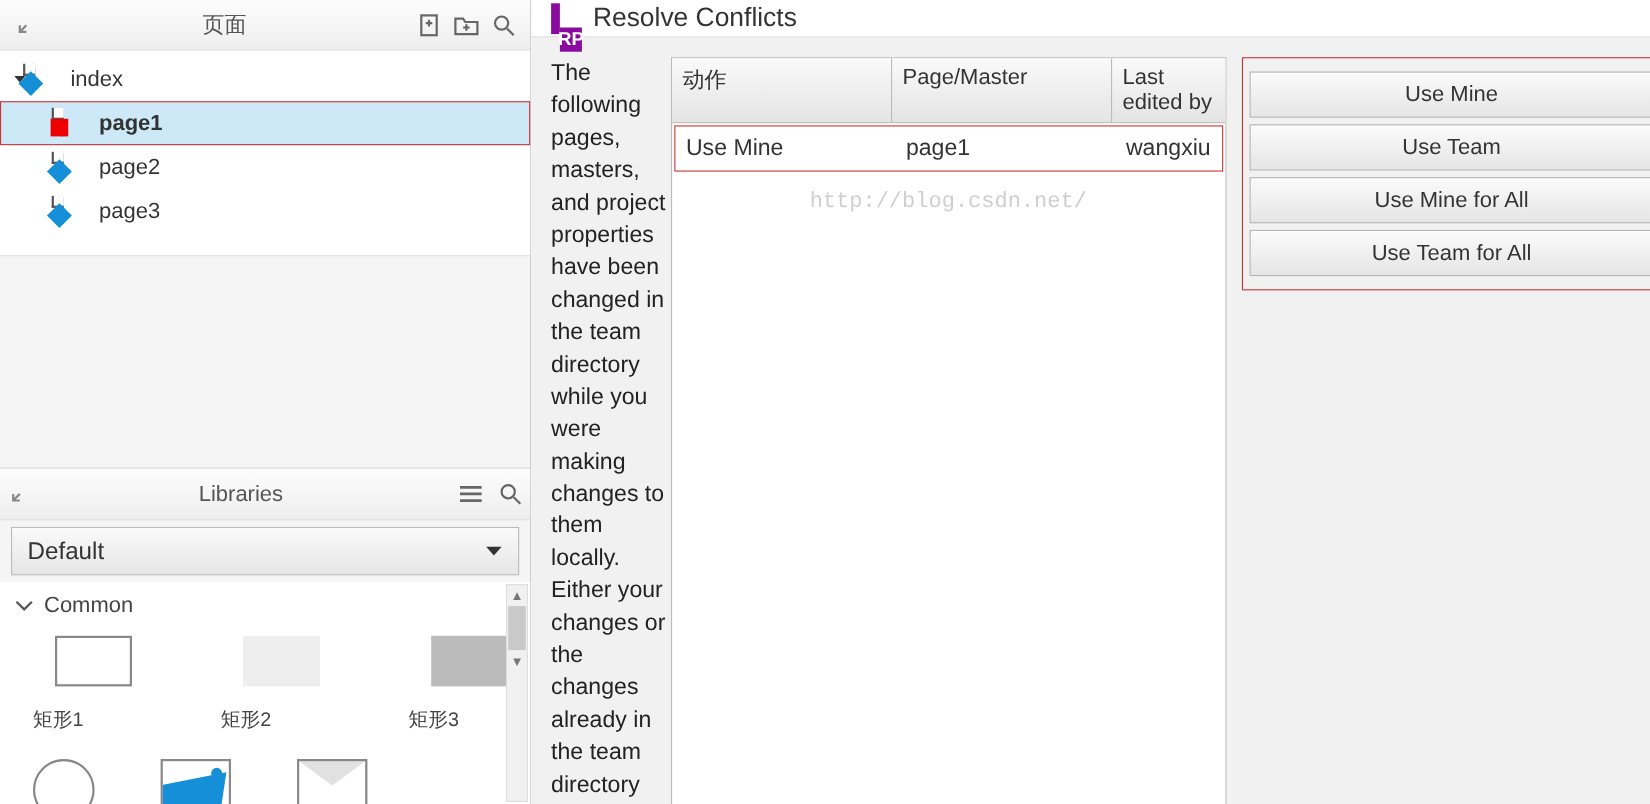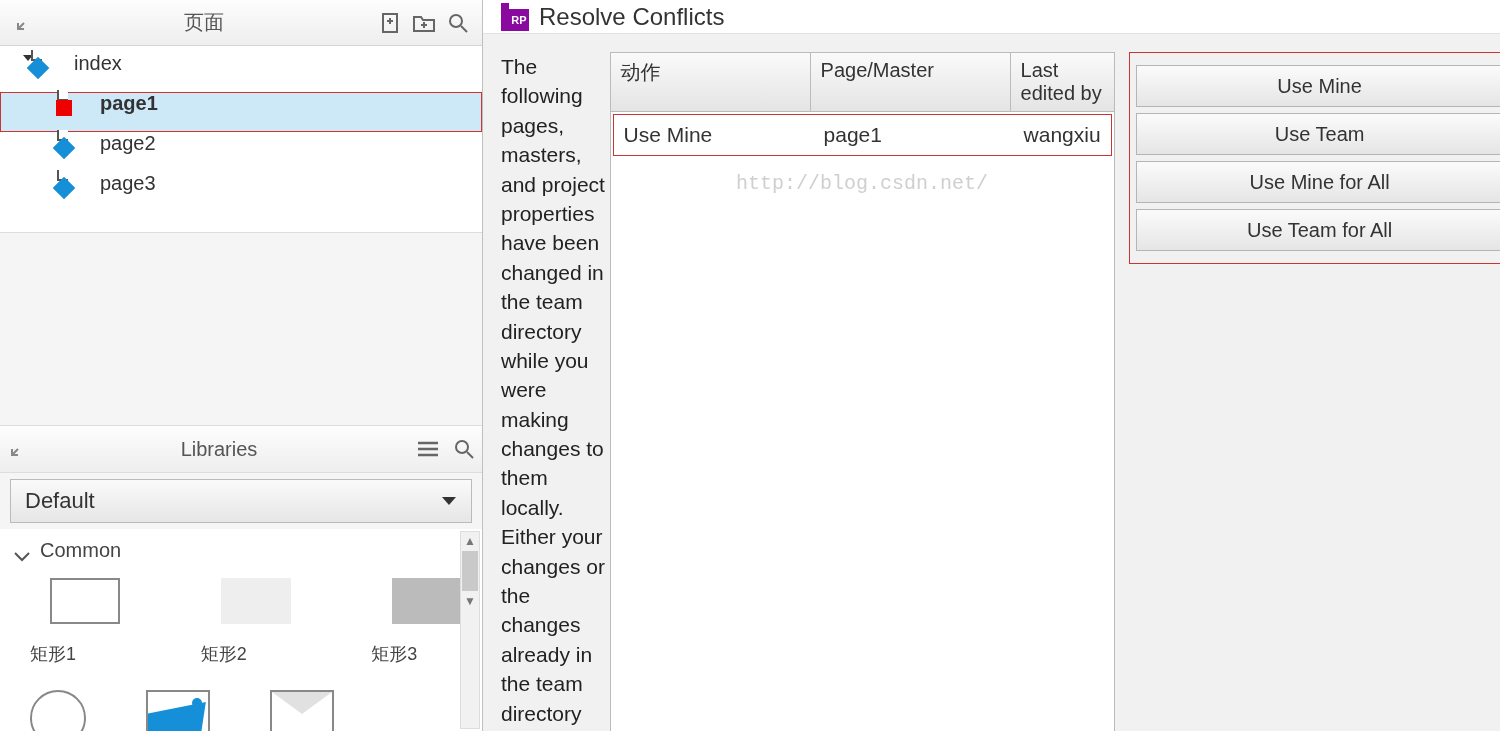--- a/index.html
+++ b/index.html
@@ -6,62 +6,62 @@
   html,body { margin:0; padding:0; height:100%; font-family: Arial, "Microsoft YaHei", sans-serif; font-size:20px; color:#333; background:#fff; }
   .root { display:flex; width:1500px; height:731px; overflow:hidden; }
 
   
   .left { width:483px; height:100%; border-right:1px solid #c0c0c0; display:flex; flex-direction:column; background:#f5f5f5;}
   .panel-head { height:46px; display:flex; align-items:center; background:linear-gradient(#fdfdfd,#eee); border-bottom:1px solid #d5d5d5; padding:0 10px; }
   .panel-head .icon-btn { width:28px; height:28px; display:flex; align-items:center; justify-content:center; color:#666; margin-left:6px;}
   .panel-head .title { flex:1; text-align:center; font-size:20px; color:#555;}
   .panel-head .popout { width:28px;height:28px;display:flex;align-items:center;justify-content:center;color:#888;}
   .tree { flex:0 0 auto; background:#fff; padding:6px 0 20px 0; border-bottom:1px solid #ddd;}
-  .tree-row { display:flex; align-items:flex-start; height:40px; padding-left:22px; font-size:20px;}
+  .tree-row { display:flex; align-items:center; height:40px; padding-left:12px; font-size:20px;}
   .tree-row.sel { background:#cde8f6; outline:1px solid #c33; outline-offset:-1px;}
   .tree-row .disclose { width:16px; display:inline-block;}
   .tree-row .spc { width:26px; display:inline-block;}
   .tree-row .pico { width:24px;height:24px; position:relative; margin-right:12px;}
   .page-ico { width:22px;height:26px;border:2px solid #555;border-radius:2px;position:relative;background:#fff;}
   .page-ico::after{content:'';position:absolute;right:-2px;top:-2px;width:9px;height:9px;background:#fff;border-left:2px solid #555;border-bottom:2px solid #555;}
   .pico .diam { position:absolute; left:-8px; top:8px; width:16px;height:16px; background:#1590d8; transform:rotate(45deg); }
   .pico .sq   { position:absolute; left:-8px; top:8px; width:16px;height:16px; background:#e00; }
   .tree-row.bold span.lbl{font-weight:700;}
 
   .libs-head { height:48px; display:flex; align-items:center; background:linear-gradient(#fdfdfd,#eee); border-top:1px solid #ddd;border-bottom:1px solid #ddd; padding:0 4px;}
   .libs-head .title{flex:1;text-align:center;color:#555;}
   .libs-head .menu-ico,.libs-head .search-ico{width:28px;height:28px;display:flex;align-items:center;justify-content:center;color:#666;margin-left:8px;}
   .libs-head .popout{width:28px;height:28px;display:flex;align-items:center;justify-content:center;color:#888;}
   .lib-select { margin:6px 10px; height:44px; background:linear-gradient(#fafafa,#e6e6e6); border:1px solid #bbb; display:flex; align-items:center; padding:18px 14px; font-size:22px; color:#333;}
   .lib-select .arrow{margin-left:auto;}
   .lib-body { flex:1; background:#fff; overflow:hidden; position:relative; padding:10px 0 0 14px;}
   .lib-scroll { position:absolute; right:2px; top:2px; bottom:2px; width:20px; background:#f1f1f1; border:1px solid #ddd;}
   .lib-scroll .up,.lib-scroll .dn{height:18px;display:flex;align-items:center;justify-content:center;color:#777;font-size:12px;}
   .lib-scroll .thumb{height:40px;background:#c9c9c9;margin:1px;}
-  .lib-cat { display:flex; align-items:flex-end; font-size:20px; color:#444; margin-bottom:16px;}
+  .lib-cat { display:flex; align-items:center; font-size:20px; color:#444; margin-bottom:16px;}
   .lib-grid { display:flex; gap:60px; padding-left:16px;}
   .shape-cell{ width:120px; text-align:left; font-size:18px; color:#444;}
   .shape-cell .shape{ width:70px;height:46px;margin:0 auto 18px auto; }
   .s1{border:2px solid #888;background:#fff;}
   .s2{background:#eee;}
   .s3{background:#bbb;}
   .row2{display:flex;gap:60px;padding-left:16px;margin-top:24px;}
   .circ{width:56px;height:56px;border:2px solid #888;border-radius:50%;}
   .pic{width:64px;height:48px;border:2px solid #888;position:relative;overflow:hidden;}
   .pic::before{content:'';position:absolute;right:6px;top:6px;width:10px;height:10px;border-radius:50%;background:#1590d8;}
   .pic::after{content:'';position:absolute;left:-6px;bottom:-2px;width:60px;height:30px;background:#1590d8;transform:skewX(-20deg) rotate(-12deg);}
   .env{width:64px;height:44px;border:2px solid #888;position:relative;}
   .env::after{content:'';position:absolute;left:0;top:0;border-left:30px solid transparent;border-right:30px solid transparent;border-top:22px solid #888;opacity:.25;}
 
   
   .right{flex:1;position:relative;background:#fff;display:flex;flex-direction:column;}
   .dlg-title{height:56px;display:flex;align-items:center;padding:0 18px;font-size:24px;}
   .rp-ico{width:28px;height:28px;margin-right:10px;position:relative;}
   .rp-ico .bar{position:absolute;left:0;top:0;width:8px;height:28px;background:#8a0aa0;}
-  .rp-ico .box{position:absolute;left:8px;top:6px;width:20px;height:22px;background:#8a0aa0;color:#fff;font-size:11px;font-weight:700;display:flex;align-items:center;justify-content:center;}
+  .rp-ico .box{position:absolute;left:8px;top:22px;width:20px;height:22px;background:#8a0aa0;color:#fff;font-size:17px;font-weight:700;display:flex;align-items:center;justify-content:center;}
   .dlg-title .x{margin-left:auto;font-size:28px;font-weight:300;color:#333;cursor:pointer;}
   .dlg-body{flex:1;background:#f1f1f1;padding:18px 18px 0 18px;display:flex;flex-direction:row;border-top:1px solid #e2e2e2;}
   .desc{font-size:21px;line-height:1.4;color:#222;margin-bottom:18px; white-space:pre-line;}
   .mid{display:flex;gap:14px;flex:1;min-height:0;}
   .tblwrap{flex:1;display:flex;flex-direction:column;border:1px solid #bbb;background:#fff;}
   .thead{display:flex;background:linear-gradient(#fafafa,#e4e4e4);border-bottom:1px solid #bbb;}
   .thead div{padding:6px 10px;font-size:20px;border-right:1px solid #bbb;}
   .c1{width:200px;} .c2{width:200px;} .c3{flex:1;border-right:none!important;}
   .trow{display:flex;border:1px solid #c33;margin:2px;}
   .trow div{padding:8px 10px;font-size:21px;}

